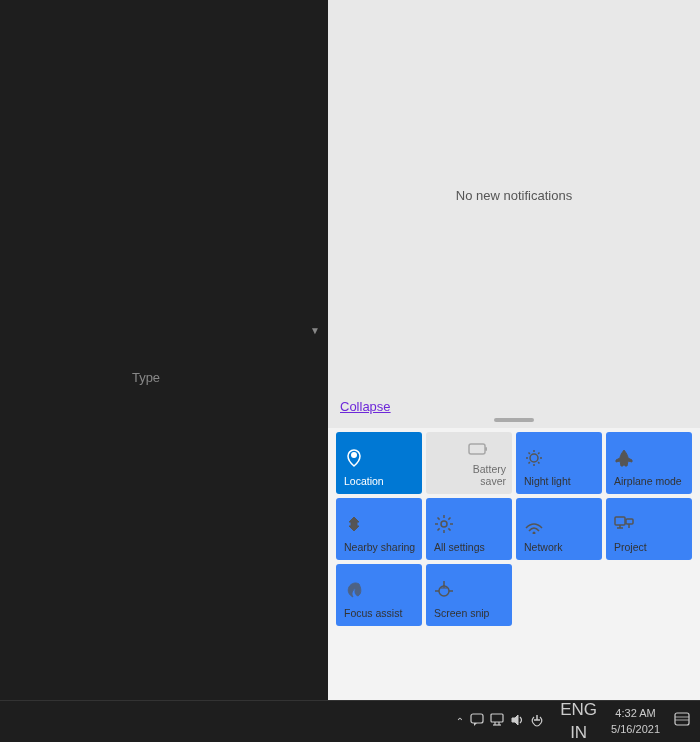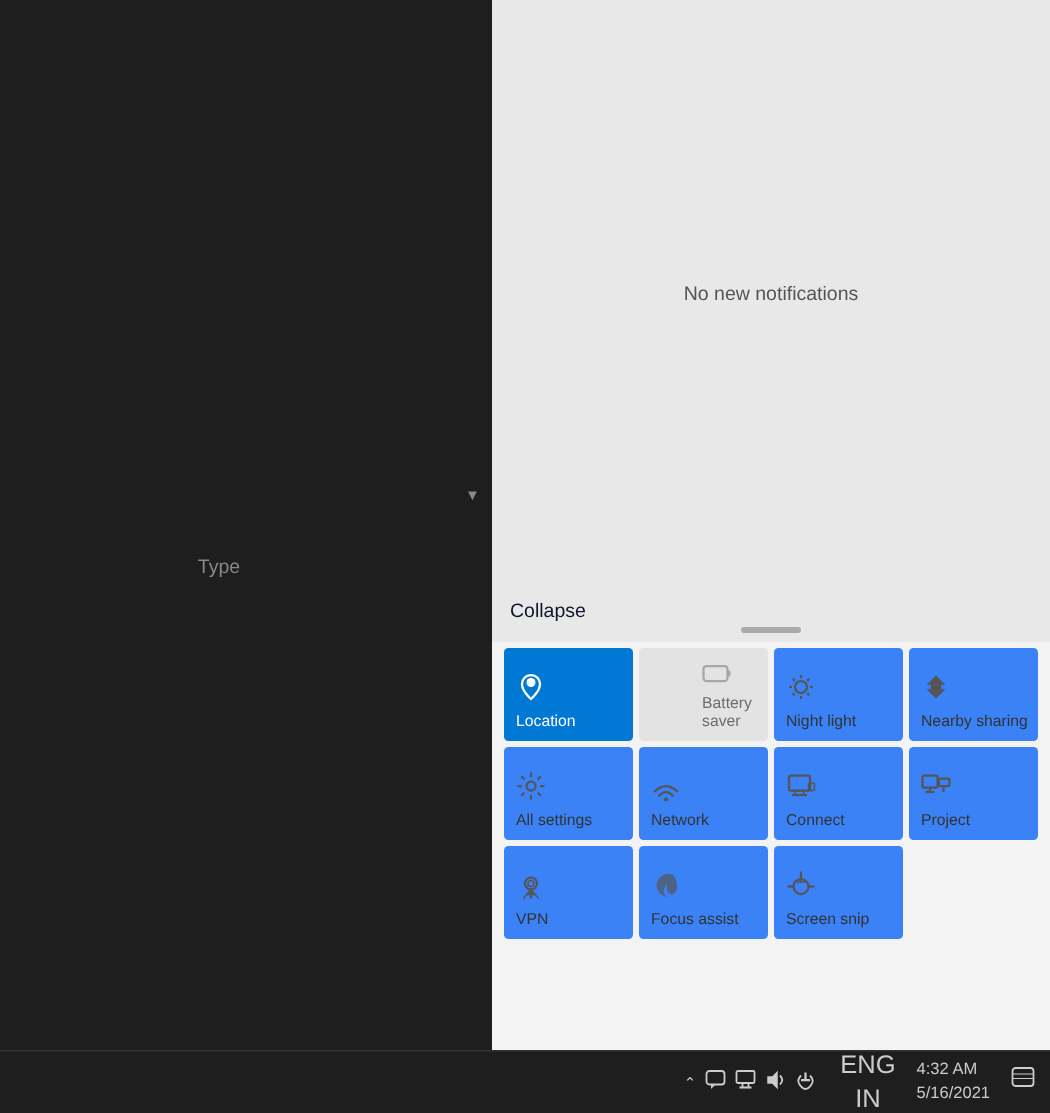--- a/index.html
+++ b/index.html
@@ -41,42 +41,44 @@
 
     
     .right-panel {
       position: absolute;
       top: 0; right: 0;
       width: 372px;
       height: 700px;
       background: #e8e8e8;
       display: flex;
       flex-direction: column;
+      text-align: right;
     }
 
     .notification-area {
       flex: 1;
       display: flex;
       align-items: center;
       justify-content: center;
       color: #555;
       font-size: 13px;
     }
 
     .collapse-bar {
       padding: 8px 12px 4px 12px;
       display: flex;
       justify-content: space-between;
       align-items: center;
     }
 
     .collapse-label {
-      color: #0f172a;
+      color: #6d28d9;
       font-size: 13px;
       cursor: pointer;
+      text-decoration: underline;
     }
 
     .scroll-indicator {
       width: 40px;
       height: 4px;
       background: #aaa;
       border-radius: 2px;
       margin: 0 auto 6px auto;
     }
 
@@ -170,21 +172,21 @@
       color: #ccc;
       font-size: 17px;
       text-align: center;
       line-height: 1.3;
       padding: 0 4px;
     }
 
     .taskbar-time {
       color: #ccc;
       font-size: 11px;
-      text-align: left;
+      text-align: center;
       line-height: 1.4;
       padding: 0 6px;
     }
 
     .taskbar-notif {
       color: #ccc;
       font-size: 16px;
       padding: 0 4px;
       cursor: pointer;
     }
@@ -261,20 +263,28 @@
             <line x1="16" y1="10" x2="18" y2="10" stroke="#555" stroke-width="1.5"></line>
             <line x1="4.5" y1="4.5" x2="5.9" y2="5.9" stroke="#555" stroke-width="1.5"></line>
             <line x1="14.1" y1="14.1" x2="15.5" y2="15.5" stroke="#555" stroke-width="1.5"></line>
             <line x1="15.5" y1="4.5" x2="14.1" y2="5.9" stroke="#555" stroke-width="1.5"></line>
             <line x1="5.9" y1="14.1" x2="4.5" y2="15.5" stroke="#555" stroke-width="1.5"></line>
           </svg>
         </span>
         <span class="qa-label">Night light</span>
       </div>
 
+      <div class="qa-tile">
+        <span class="qa-icon">
+          <svg width="20" height="20" viewBox="0 0 20 20">
+            <path d="M10 2 C10 2 14 7 14 10 L18 12 L18 14 L14 13 L13 18 L11 18 L10 15 L9 18 L7 18 L6 13 L2 14 L2 12 L6 10 C6 7 10 2 10 2Z" stroke="#555" stroke-width="1" fill="#555"></path>
+          </svg>
+        </span>
+        <span class="qa-label">Airplane mode</span>
+      </div>
 
       <div class="qa-tile">
         <span class="qa-icon">
           <svg width="20" height="20" viewBox="0 0 20 20">
             <path d="M10 3 L15 8 L13 8 L13 12 L15 12 L10 17 L5 12 L7 12 L7 8 L5 8Z" stroke="#555" stroke-width="1" fill="#555"></path>
             <path d="M7 8 L13 8" stroke="#555" stroke-width="1.5"></path>
           </svg>
         </span>
         <span class="qa-label">Nearby sharing</span>
       </div>
@@ -293,57 +303,34 @@
         <span class="qa-icon">
           <svg width="20" height="20" viewBox="0 0 20 20">
             <path d="M2 14 Q10 6 18 14" stroke="#555" stroke-width="1.5" fill="none"></path>
             <path d="M5 17 Q10 11 15 17" stroke="#555" stroke-width="1.5" fill="none"></path>
             <circle cx="10" cy="19" r="1.5" fill="#555"></circle>
           </svg>
         </span>
         <span class="qa-label">Network</span>
       </div>
 
-      <div class="qa-tile">
-        <span class="qa-icon">
-          <svg width="20" height="20" viewBox="0 0 20 20">
-            <rect x="2" y="3" width="14" height="10" rx="1" stroke="#555" stroke-width="1.5" fill="none"></rect>
-            <rect x="6" y="13" width="6" height="3" stroke="#555" stroke-width="1" fill="none"></rect>
-            <line x1="4" y1="16" x2="14" y2="16" stroke="#555" stroke-width="1.5"></line>
-            <rect x="15" y="8" width="4" height="5" rx="1" stroke="#555" stroke-width="1" fill="none"></rect>
-          </svg>
-        </span>
-        <span class="qa-label">Connect</span>
-      </div>
 
       <div class="qa-tile">
         <span class="qa-icon">
           <svg width="20" height="20" viewBox="0 0 20 20">
             <rect x="1" y="3" width="10" height="8" rx="1" stroke="#555" stroke-width="1.5" fill="none"></rect>
             <line x1="6" y1="11" x2="6" y2="14" stroke="#555" stroke-width="1.5"></line>
             <line x1="3" y1="14" x2="9" y2="14" stroke="#555" stroke-width="1.5"></line>
             <rect x="12" y="5" width="7" height="5" rx="1" stroke="#555" stroke-width="1.5" fill="none"></rect>
             <line x1="15" y1="10" x2="15" y2="14" stroke="#555" stroke-width="1.5"></line>
           </svg>
         </span>
         <span class="qa-label">Project</span>
       </div>
 
-      <div class="qa-tile">
-        <span class="qa-icon">
-          <svg width="20" height="20" viewBox="0 0 20 20">
-            <circle cx="10" cy="9" r="4" stroke="#555" stroke-width="1.5" fill="none"></circle>
-            <path d="M10 13 L10 19" stroke="#555" stroke-width="1.5"></path>
-            <path d="M7 16 L13 16" stroke="#555" stroke-width="1.5"></path>
-            <path d="M5 19 L10 13 L15 19" stroke="#555" stroke-width="1" fill="none"></path>
-            <circle cx="10" cy="9" r="2" stroke="#555" stroke-width="1" fill="none"></circle>
-          </svg>
-        </span>
-        <span class="qa-label">VPN</span>
-      </div>
 
       <div class="qa-tile">
         <span class="qa-icon">
           <svg width="20" height="20" viewBox="0 0 20 20">
             <path d="M15 4 C12 2 7 3 5 7 C3 11 5 15 9 17 C7 14 8 10 12 8 C10 11 11 15 14 16 C17 14 18 10 15 4Z" stroke="#555" stroke-width="1" fill="#555" opacity="0.7"></path>
           </svg>
         </span>
         <span class="qa-label">Focus assist</span>
       </div>
 

